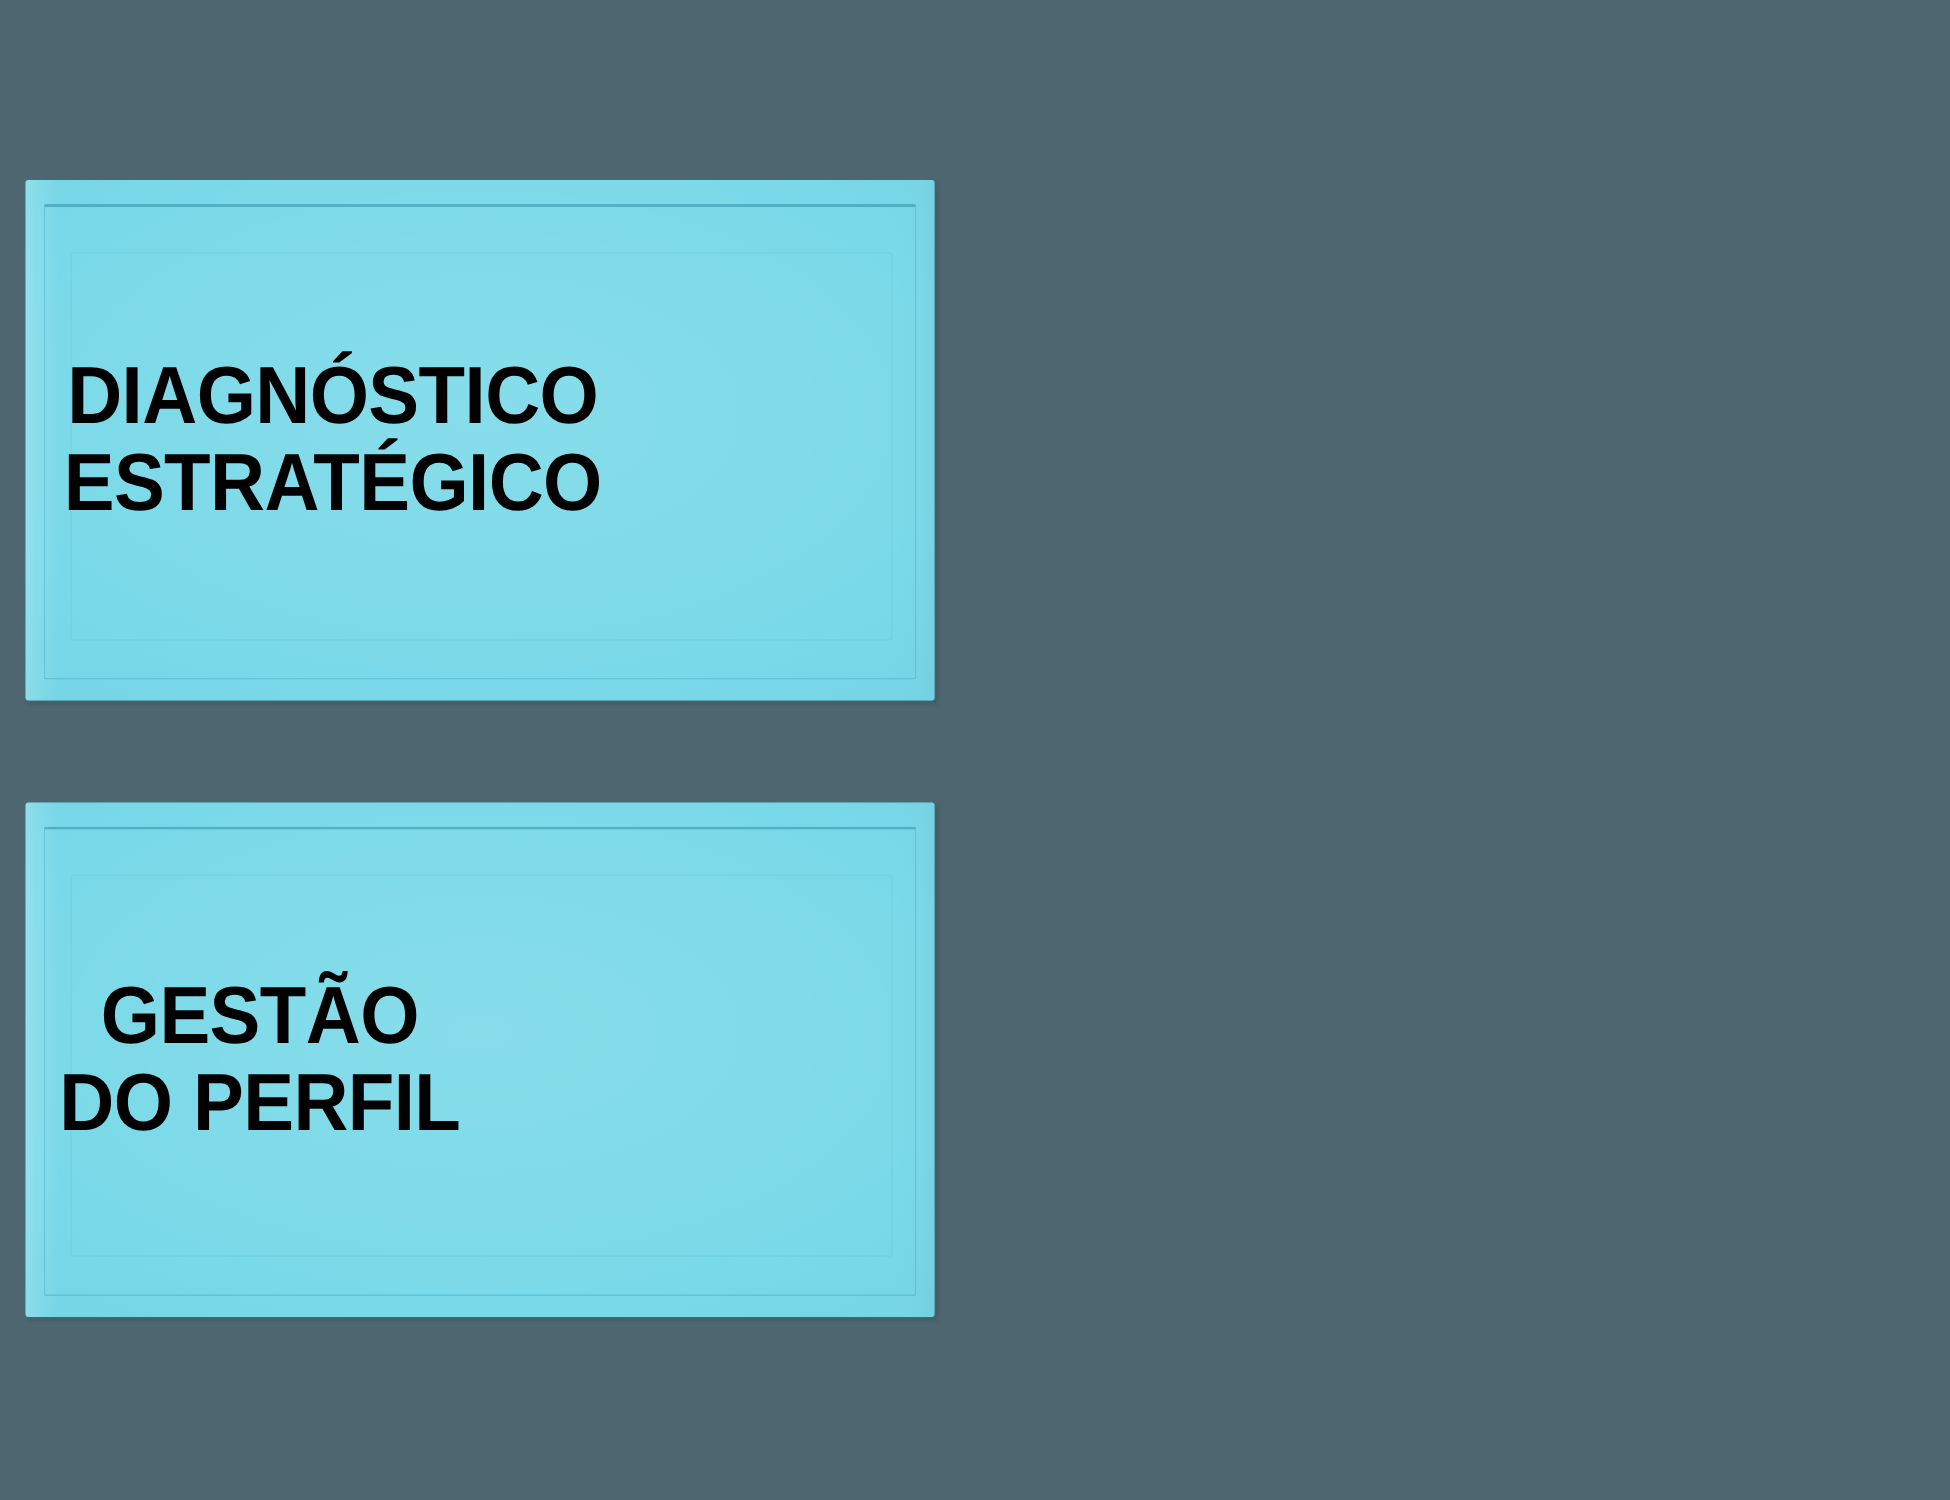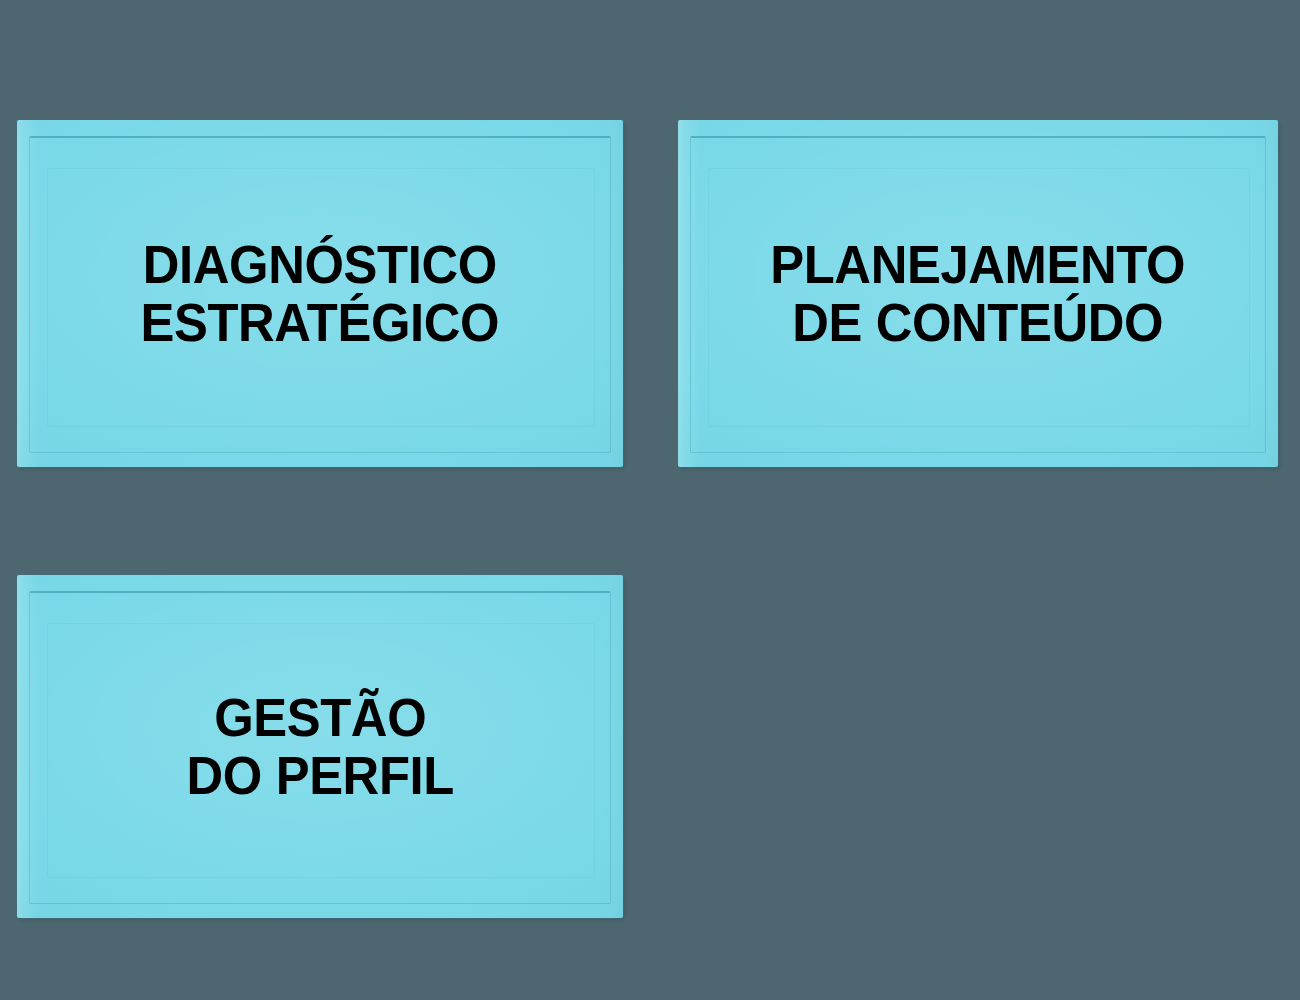--- a/index.html
+++ b/index.html
@@ -22,21 +22,20 @@
     box-sizing: border-box;
   }
 
   .card {
     position: absolute;
     box-sizing: border-box;
     background: #7ad9e8;
     overflow: hidden;
     display: flex;
     align-items: center;
-    justify-content: center;
     border-radius: 2px;
     box-shadow:
       0 0 0 1px rgba(60,120,135,0.35),
       2px 2px 3px rgba(40,70,80,0.30);
   }
 
   
   .card .bevel-outer {
     position: absolute;
     left: 0;
@@ -104,45 +103,37 @@
     text-align: center;
     white-space: pre-line;
     transform: scaleX(0.94);
     transform-origin: center center;
     padding: 0 14px;
   }
 
   
   #card-diagnostico          { left: 17px;  top: 120px; width: 606px; height: 347px; }
   #card-planejamento         { left: 678px; top: 120px; width: 600px; height: 347px; }
-  #card-gestao               { left: 17px;  top: 535px; width: 606px; height: 343px; margin-top: 40px; }
+  #card-gestao               { left: 17px;  top: 535px; width: 606px; height: 343px; }
   #card-leitura              { left: 678px; top: 535px; width: 600px; height: 343px; }
 </style>
 </head>
 <body>
 
 <div id="board">
 
   <div class="card" id="card-diagnostico">
     <span class="bevel-outer"></span>
     <span class="frame-inner"></span>
     <span class="frame-inner2"></span>
     <span class="sheen"></span>
     <span class="card-label">DIAGNÓSTICO
 ESTRATÉGICO</span>
   </div>
 
-  <div class="card" id="card-planejamento">
-    <span class="bevel-outer"></span>
-    <span class="frame-inner"></span>
-    <span class="frame-inner2"></span>
-    <span class="sheen"></span>
-    <span class="card-label">PLANEJAMENTO
-DE CONTEÚDO</span>
-  </div>
 
   <div class="card" id="card-gestao">
     <span class="bevel-outer"></span>
     <span class="frame-inner"></span>
     <span class="frame-inner2"></span>
     <span class="sheen"></span>
     <span class="card-label">GESTÃO
 DO PERFIL</span>
   </div>
 

